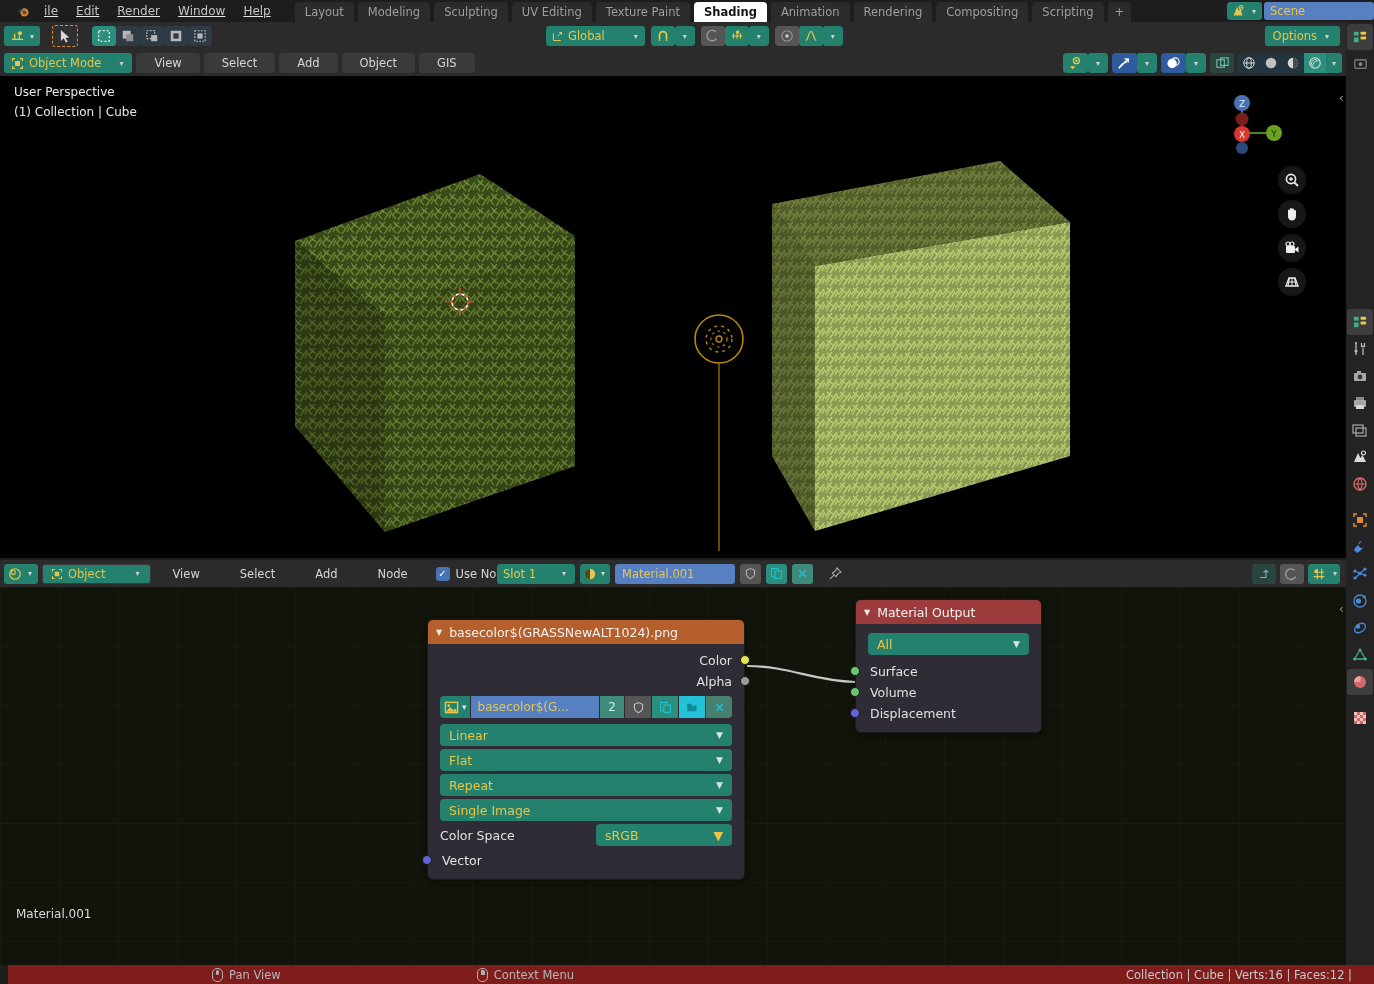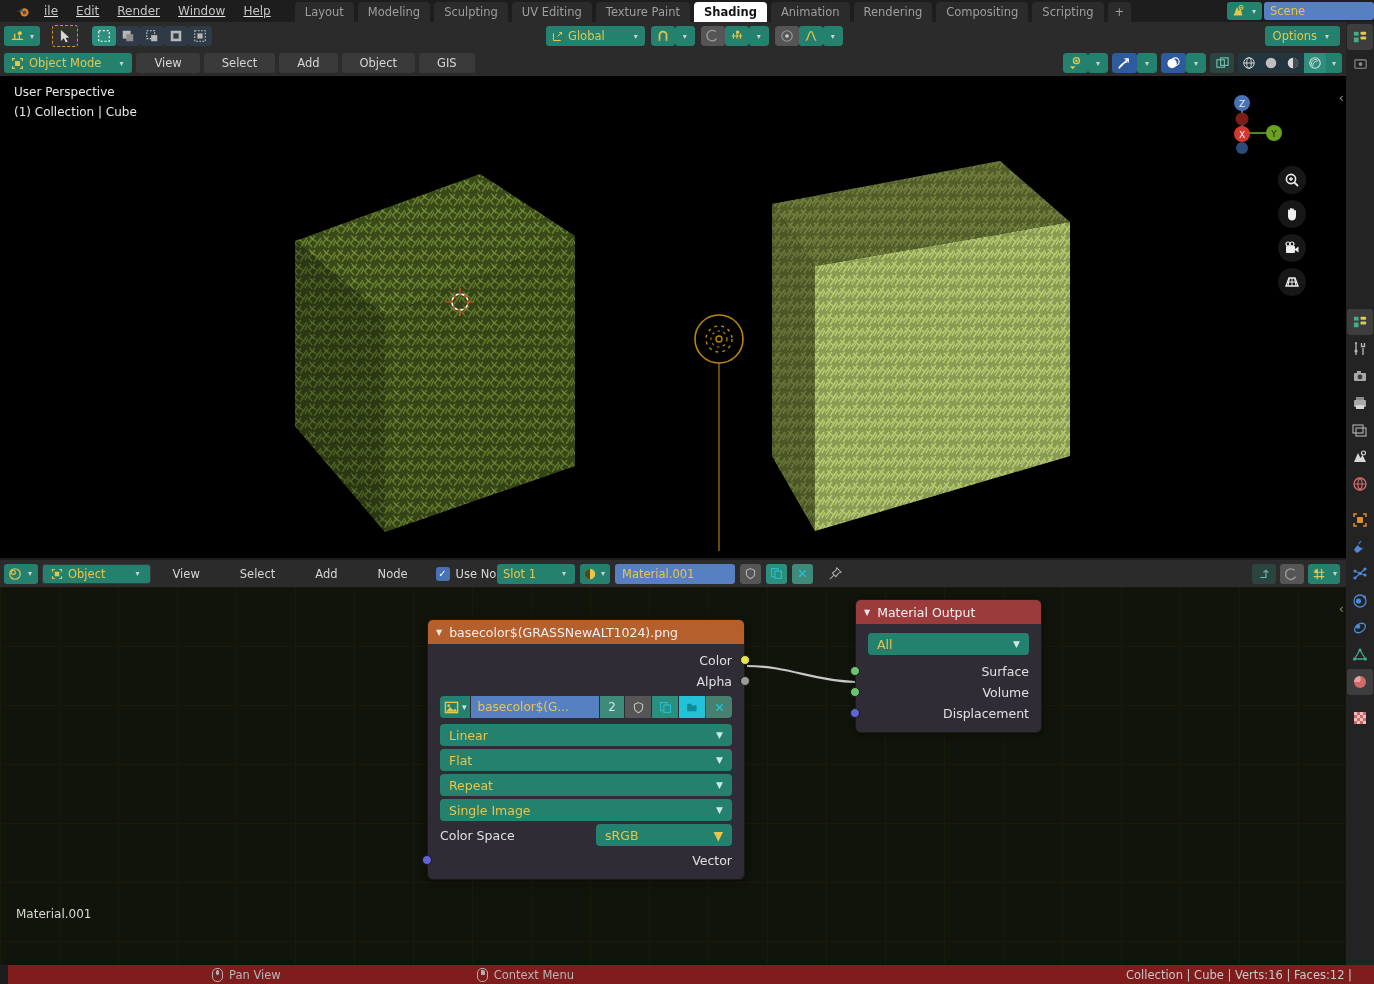--- a/index.html
+++ b/index.html
@@ -164,21 +164,21 @@
     gap: 7px; padding: 0 8px; font-size: 12.5px; color: #f0f0f0;
   }
   .node-hdr .tri { font-size: 8px; color: #e8e8e8; }
   .hdr-tex { background: #b45f2c; }
   .hdr-out { background: #9c3b3b; }
   .node-body { padding: 6px 0 8px 0; position: relative; }
   .sock-row {
     display: flex; align-items: center; justify-content: flex-end;
     height: 21px; padding-right: 12px; font-size: 12.5px; color: #e0e0e0; position: relative;
   }
-  .sock-row.left { justify-content: flex-end; padding-left: 14px; }
+  .sock-row.left { justify-content: flex-start; padding-left: 14px; }
   .sock {
     position: absolute; width: 10px; height: 10px; border-radius: 50%;
     border: 1px solid #1a1a1a;
   }
   .sock.out { right: -6px; }
   .sock.in { left: -6px; }
   .dd {
     background: #23816d; color: #e8c54b; height: 22px; border-radius: 4px;
     display: flex; align-items: center; justify-content: space-between;
     padding: 0 9px; font-size: 12.5px; margin: 3px 12px;

